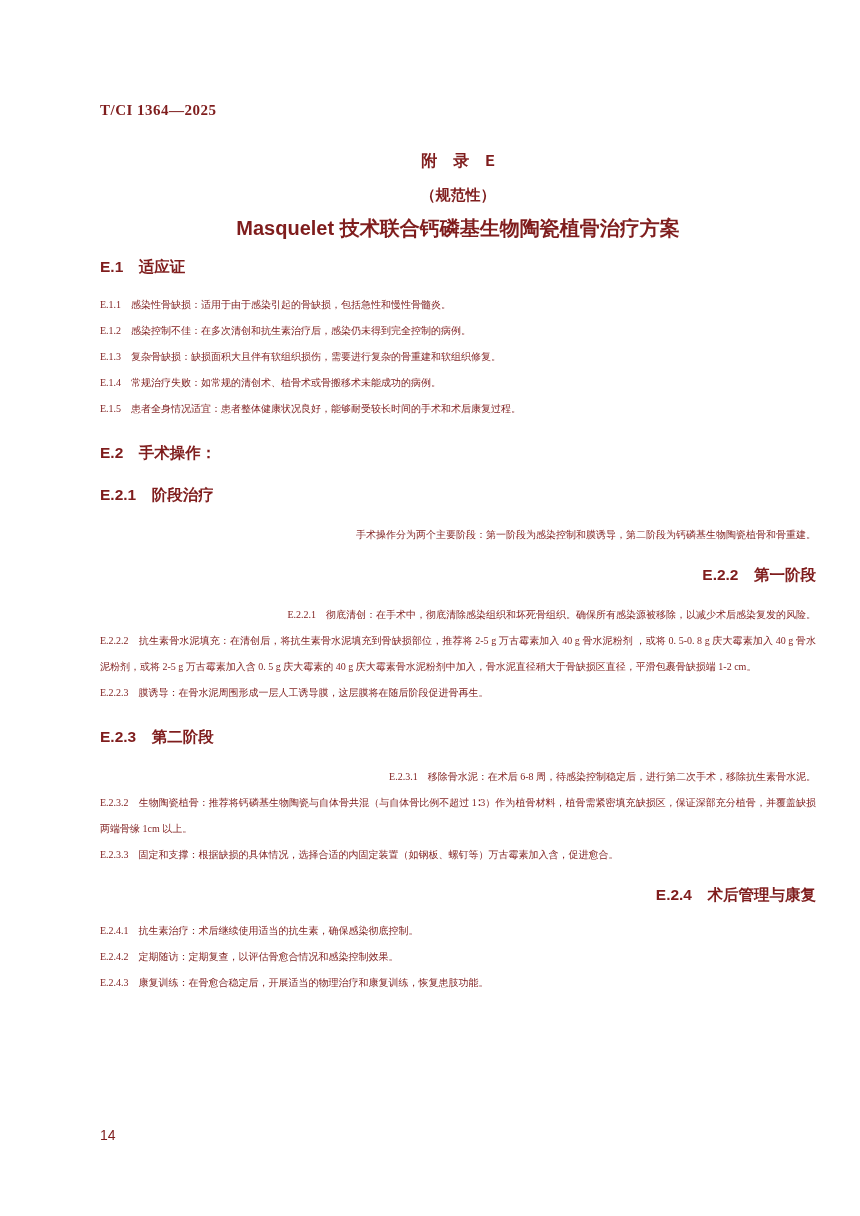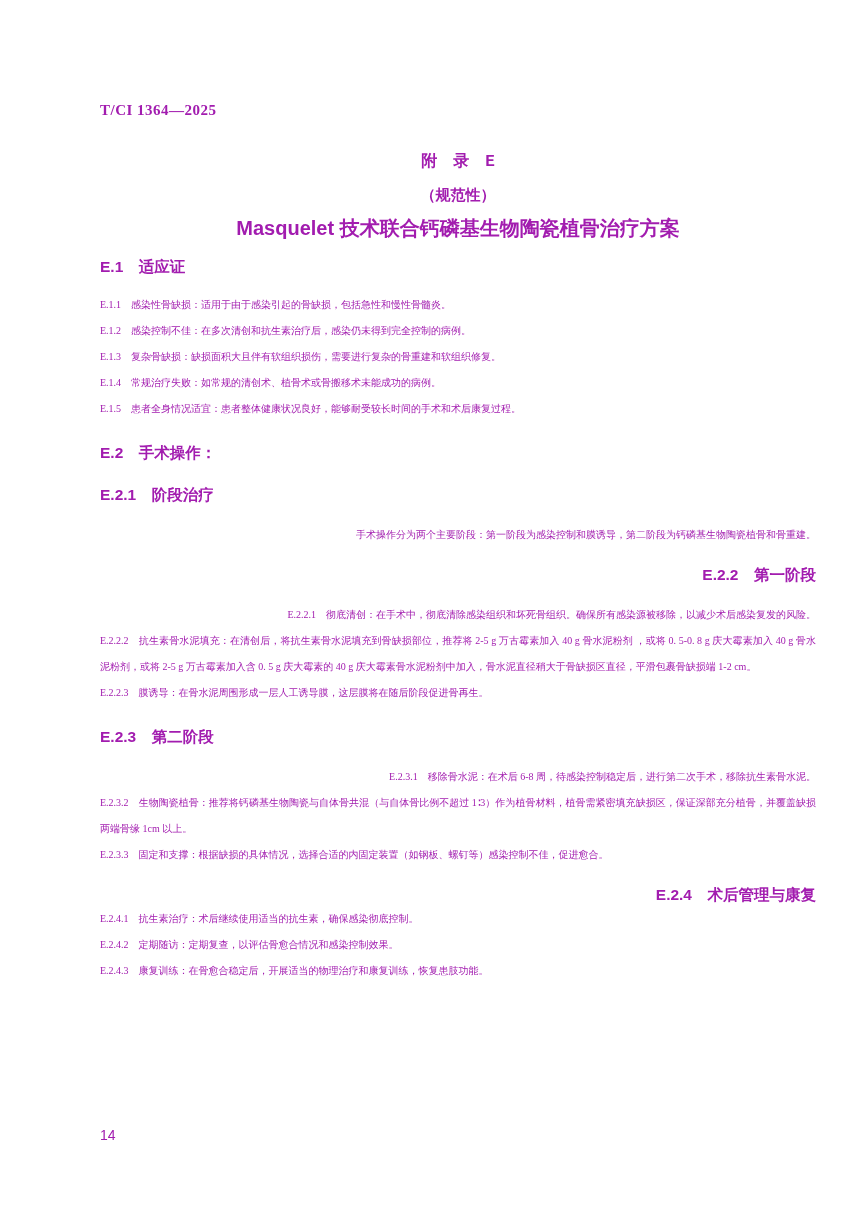--- a/index.html
+++ b/index.html
@@ -8,21 +8,21 @@
     background: #ffffff;
   }
   .page {
     position: relative;
     width: 860px;
     height: 1216px;
     background: #ffffff;
     box-sizing: border-box;
     padding: 100px 44px 0 100px;
     overflow: hidden;
-    color: #a21caf;
+    color: #7f1d1d;
     font-family: "Liberation Serif", "DejaVu Serif", serif;
   }
   .doc-num {
     font-size: 15px;
     line-height: 20px;
     font-weight: bold;
     letter-spacing: 0.5px;
     font-family: "Liberation Serif", "DejaVu Serif", serif;
   }
   .center-head {
@@ -55,21 +55,21 @@
     font-size: 15.5px;
     line-height: 22px;
   }
   .p {
     margin: 0;
     font-size: 10px;
     line-height: 26px;
     text-align: justify;
   }
   .indent { text-indent: 2em; }
-  .mt12 { }
+  .mt12 { margin-top: 12px; }
   .mt14 { margin-top: 14px; }
   .mt16 { margin-top: 16px; text-align: right; }
   .mt20 { margin-top: 20px; }
   .mt26 { margin-top: 18px; }
   .footer-page-num {
     position: absolute;
     left: 100px;
     top: 1126px;
     font-family: "Liberation Sans", "DejaVu Sans", sans-serif;
     font-size: 14px;
@@ -101,21 +101,21 @@
   <p class="p mt16 indent">手术操作分为两个主要阶段：第一阶段为感染控制和膜诱导，第二阶段为钙磷基生物陶瓷植骨和骨重建。</p>
 
   <div class="h2 mt16">E.2.2　第一阶段</div>
   <p class="p mt16">E.2.2.1　彻底清创：在手术中，彻底清除感染组织和坏死骨组织。确保所有感染源被移除，以减少术后感染复发的风险。</p>
   <p class="p">E.2.2.2　抗生素骨水泥填充：在清创后，将抗生素骨水泥填充到骨缺损部位，推荐将 2-5 g 万古霉素加入 40 g 骨水泥粉剂 ，或将 0. 5-0. 8 g 庆大霉素加入 40 g 骨水泥粉剂，或将 2-5 g 万古霉素加入含 0. 5 g 庆大霉素的 40 g 庆大霉素骨水泥粉剂中加入，骨水泥直径稍大于骨缺损区直径，平滑包裹骨缺损端 1-2 cm。</p>
   <p class="p">E.2.2.3　膜诱导：在骨水泥周围形成一层人工诱导膜，这层膜将在随后阶段促进骨再生。</p>
 
   <div class="h2 mt20">E.2.3　第二阶段</div>
   <p class="p mt16">E.2.3.1　移除骨水泥：在术后 6-8 周，待感染控制稳定后，进行第二次手术，移除抗生素骨水泥。</p>
   <p class="p">E.2.3.2　生物陶瓷植骨：推荐将钙磷基生物陶瓷与自体骨共混（与自体骨比例不超过 1∶3）作为植骨材料，植骨需紧密填充缺损区，保证深部充分植骨，并覆盖缺损两端骨缘 1cm 以上。</p>
-  <p class="p">E.2.3.3　固定和支撑：根据缺损的具体情况，选择合适的内固定装置（如钢板、螺钉等）感染控制不佳，促进愈合。</p>
+  <p class="p">E.2.3.3　固定和支撑：根据缺损的具体情况，选择合适的内固定装置（如钢板、螺钉等）万古霉素加入含，促进愈合。</p>
 
   <div class="h2 mt16">E.2.4　术后管理与康复</div>
   <p class="p mt12">E.2.4.1　抗生素治疗：术后继续使用适当的抗生素，确保感染彻底控制。</p>
   <p class="p">E.2.4.2　定期随访：定期复查，以评估骨愈合情况和感染控制效果。</p>
   <p class="p">E.2.4.3　康复训练：在骨愈合稳定后，开展适当的物理治疗和康复训练，恢复患肢功能。</p>
 
   <div class="footer-page-num">14</div>
 
 </div>
 

